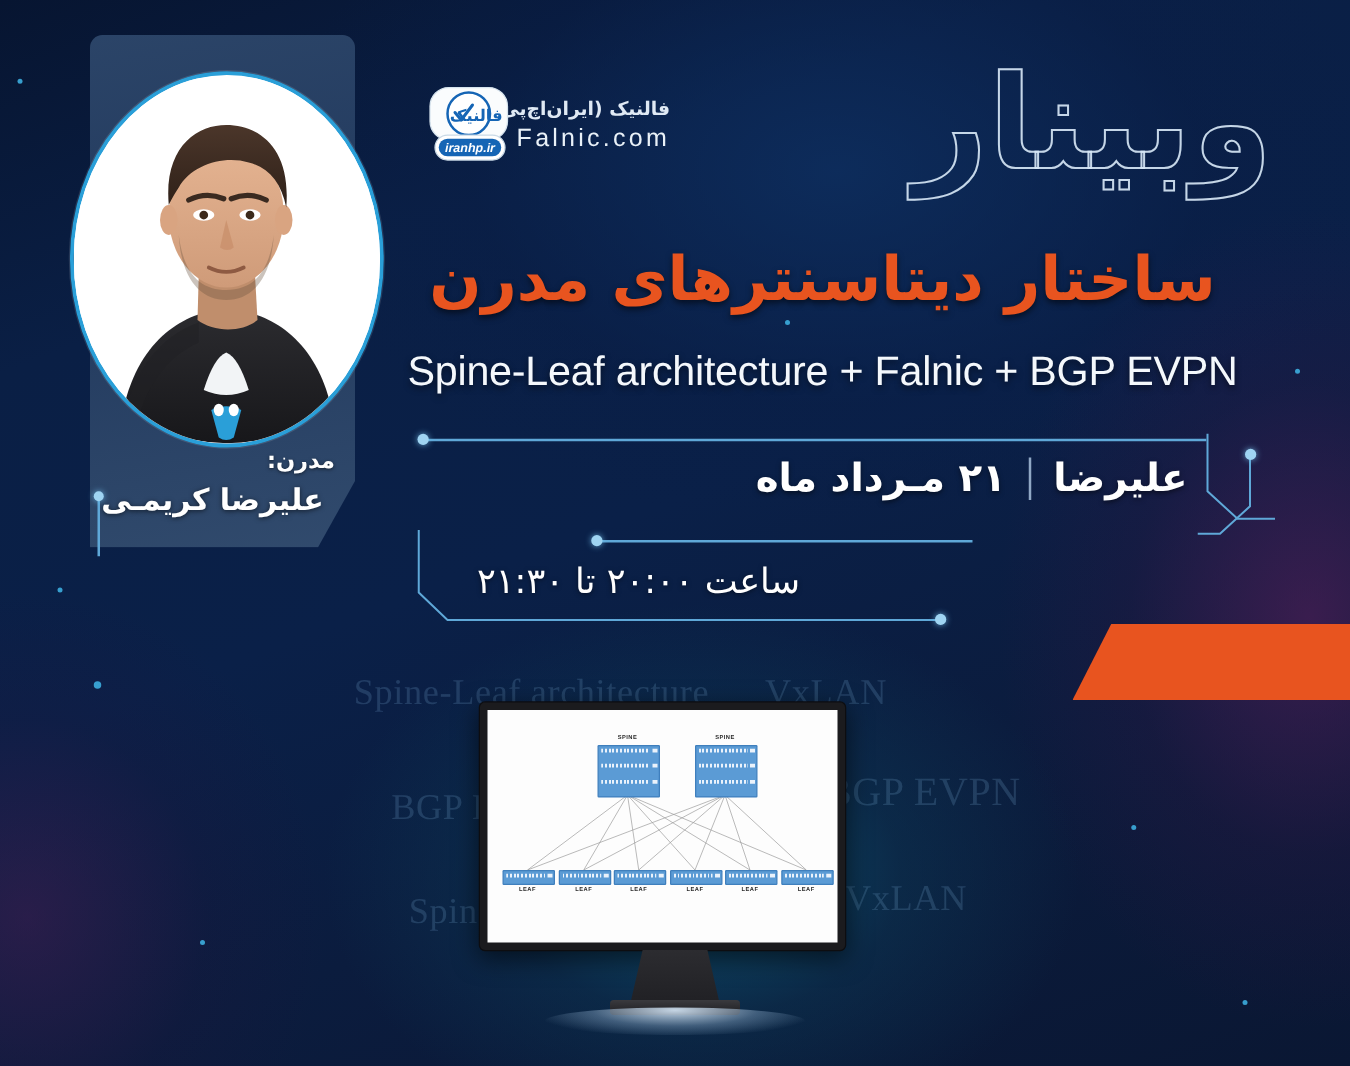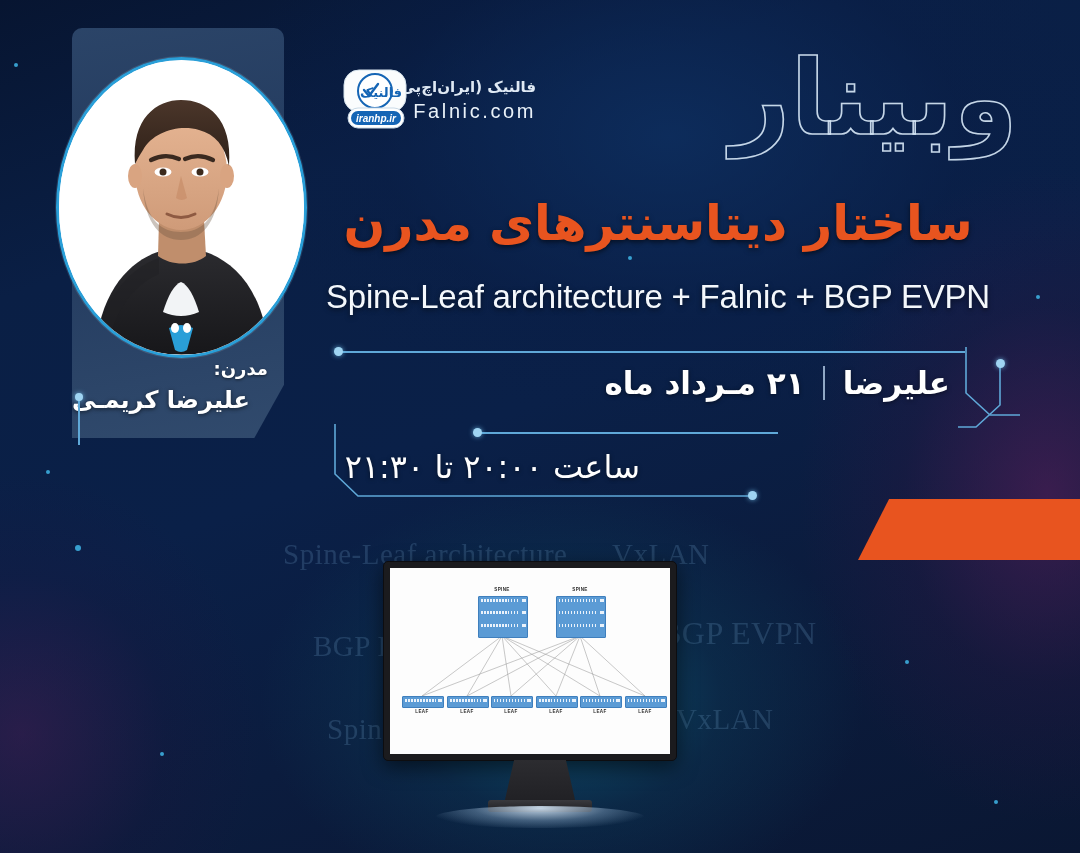--- a/index.html
+++ b/index.html
@@ -76,21 +76,21 @@
     overflow:hidden;
     box-shadow:0 0 0 1px rgba(255,255,255,.12);
   }
   .speaker-label{
     position:absolute;left:72px;top:358px;width:196px;text-align:right;
     color:#ffffff;font-size:18px;font-weight:700;
     font-family:"DejaVu Sans",sans-serif;direction:rtl;
     text-shadow:0 1px 3px rgba(0,0,0,.55);
   }
   .speaker-name{
-    position:absolute;left:72px;top:386px;width:196px;text-align:left;
+    position:absolute;left:72px;top:386px;width:196px;text-align:center;
     color:#ffffff;font-size:24px;font-weight:700;
     font-family:"DejaVu Sans",sans-serif;direction:rtl;
     text-shadow:0 1px 4px rgba(0,0,0,.6);
   }
 
   
   .brand{position:absolute;left:321px;top:72px;width:215px;height:62px;}
   .brand-fa{
     position:absolute;right:0;top:6px;color:#dfe9f4;font-size:15px;font-weight:700;
     direction:rtl;white-space:nowrap;font-family:"DejaVu Sans",sans-serif;
@@ -134,21 +134,21 @@
   .date-row{
     position:absolute;right:130px;top:365px;
     direction:rtl;color:#ffffff;font-size:31px;font-weight:700;
     font-family:"DejaVu Sans",sans-serif;white-space:nowrap;
     text-shadow:0 1px 4px rgba(0,0,0,.5);
     display:flex;align-items:center;gap:18px;
   }
   .date-sep{display:inline-block;width:2px;height:34px;background:rgba(190,215,240,.75);}
   .time-row{
     position:absolute;right:440px;top:448px;
-    direction:rtl;color:#ffffff;font-size:32px;font-weight:400;
+    direction:rtl;color:#ffffff;font-size:28px;font-weight:400;
     font-family:"DejaVu Sans",sans-serif;white-space:nowrap;
     text-shadow:0 1px 4px rgba(0,0,0,.5);
   }
 
   
   .badge{
     position:absolute;right:0;top:499px;width:222px;height:61px;
     background:#E8541F;
     clip-path:polygon(14% 0,100% 0,100% 100%,0 100%);
     box-shadow:0 3px 14px rgba(0,0,0,.35);

